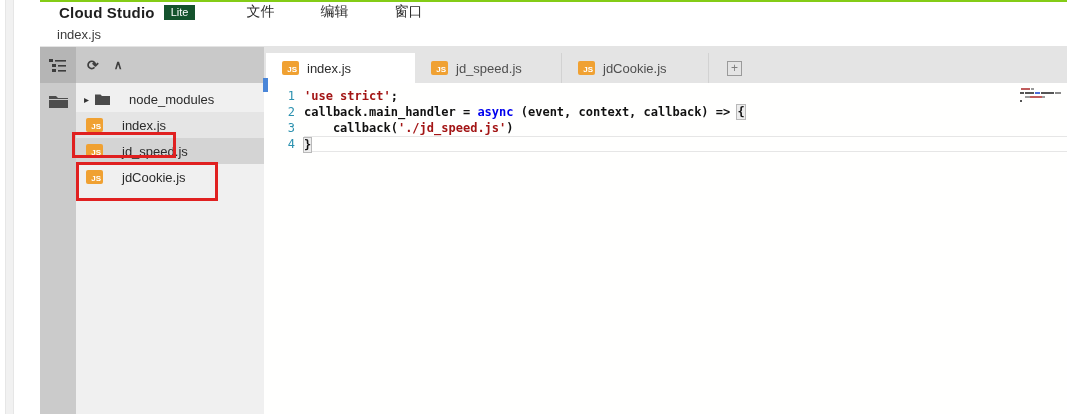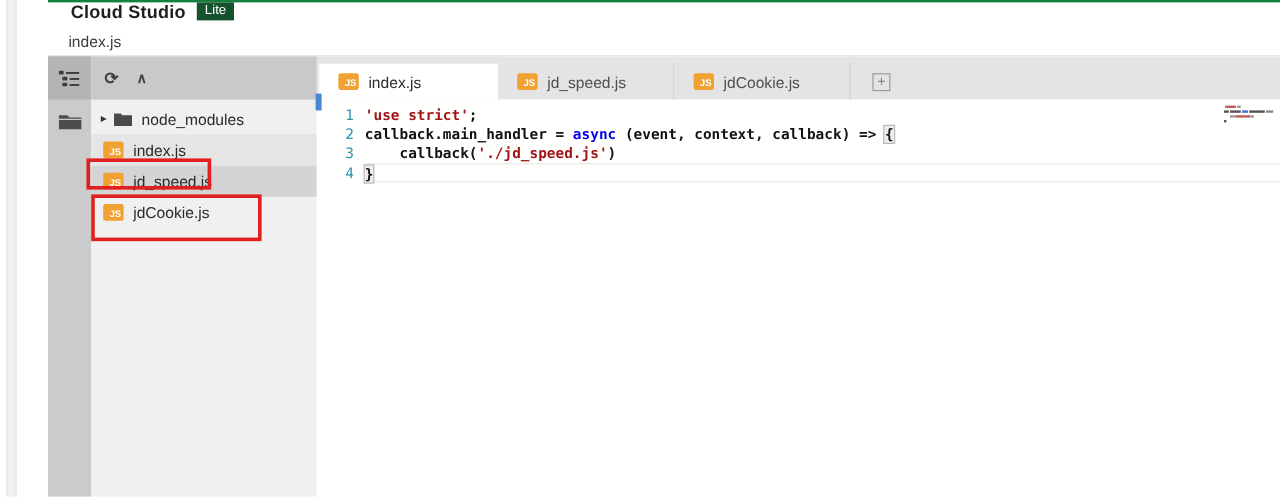--- a/index.html
+++ b/index.html
@@ -4,21 +4,21 @@
 <style>
   * { box-sizing: border-box; margin: 0; padding: 0; }
   html,body { width:1067px; height:414px; background:#fff; overflow:hidden; }
   body { font-family:"Liberation Sans", sans-serif; position:relative; }
 
   .left-gutter { position:absolute; left:5px; top:0; width:9px; height:414px; background:#f1f1f1; border-left:1px solid #e6e6e6; border-right:1px solid #e6e6e6; }
 
   .app { position:absolute; left:40px; top:0; width:1027px; height:414px; display:flex; flex-direction:column; }
 
   
-  .menubar { height:22px; border-top:2px solid #15803d; background:#fff; display:flex; align-items:flex-start; padding-left:19px; flex:0 0 auto; }
+  .menubar { height:22px; border-top:2px solid #84cc16; background:#fff; display:flex; align-items:center; padding-left:19px; flex:0 0 auto; }
   .brand { font-weight:bold; font-size:15px; color:#1f1f1f; letter-spacing:0.2px; }
   .lite-badge { background:#14532d; color:#fff; font-size:11px; padding:1px 7px 2px; margin-left:9px; }
   .menus { display:flex; margin-left:28px; }
   .menu-item { font-size:14px; color:#2d2d2d; padding:0 23px; cursor:pointer; }
 
   
   .breadcrumb { height:25px; background:#fff; border-bottom:1px solid #e4e4e4; display:flex; align-items:center; padding-left:17px; font-size:13px; color:#3c3c3c; flex:0 0 auto; }
 
   
   .main { flex:1; display:flex; min-height:0; }
@@ -32,21 +32,21 @@
   .hdr-icon { font-size:14px; font-weight:bold; color:#3f3f3f; cursor:pointer; line-height:1; }
   .hdr-icon.collapse { font-size:12px; }
 
   .tree { padding-top:3px; }
   .tree-row { height:26px; display:flex; align-items:center; font-size:13px; color:#2b2b2b; cursor:pointer; }
   .tree-row.folder-row { padding-left:8px; }
   .tree-row.file-row { padding-left:10px; }
   .tree-row.opened { background:#e5e5e5; }
   .tree-row.selected { background:#d4d4d4; }
   .twisty { font-size:10px; color:#333; width:11px; }
-  .tree-label { margin-left:8px; white-space:nowrap; }
+  .tree-label { margin-left:19px; white-space:nowrap; }
 
   .js-badge { width:17px; height:14px; background:#f0a132; border-radius:2px; color:#fff; font-size:8px; font-weight:bold; display:inline-flex; align-items:flex-end; justify-content:flex-end; padding:0 2px 1px 0; flex:0 0 auto; }
 
   
   .editor-col { flex:1; display:flex; flex-direction:column; min-width:0; }
   .tabbar { height:36px; background:#e4e4e4; display:flex; align-items:flex-end; flex:0 0 auto; }
   .tab { width:147px; height:30px; display:flex; align-items:center; padding-left:16px; gap:8px; font-size:13px; color:#4f4f4f; background:#e4e4e4; border-right:1px solid #d2d2d2; cursor:pointer; }
   .tab.active { width:149px; margin-left:2px; background:#fff; color:#2d2d2d; border-right:none; }
   .new-tab-btn { width:15px; height:15px; border:1px solid #9a9a9a; color:#7d7d7d; font-size:12px; line-height:13px; text-align:center; margin-left:18px; margin-bottom:7px; cursor:pointer; }
 
@@ -73,20 +73,25 @@
 </head>
 <body>
 
 <div class="left-gutter"></div>
 
 <div class="app">
 
   <div class="menubar">
     <span class="brand">Cloud Studio</span>
     <span class="lite-badge">Lite</span>
+    <div class="menus">
+      <span class="menu-item">文件</span>
+      <span class="menu-item">编辑</span>
+      <span class="menu-item">窗口</span>
+    </div>
   </div>
 
   <div class="breadcrumb">
     <span>index.js</span>
   </div>
 
   <div class="main">
 
     <div class="activitybar">
       <div class="ab-item active">

